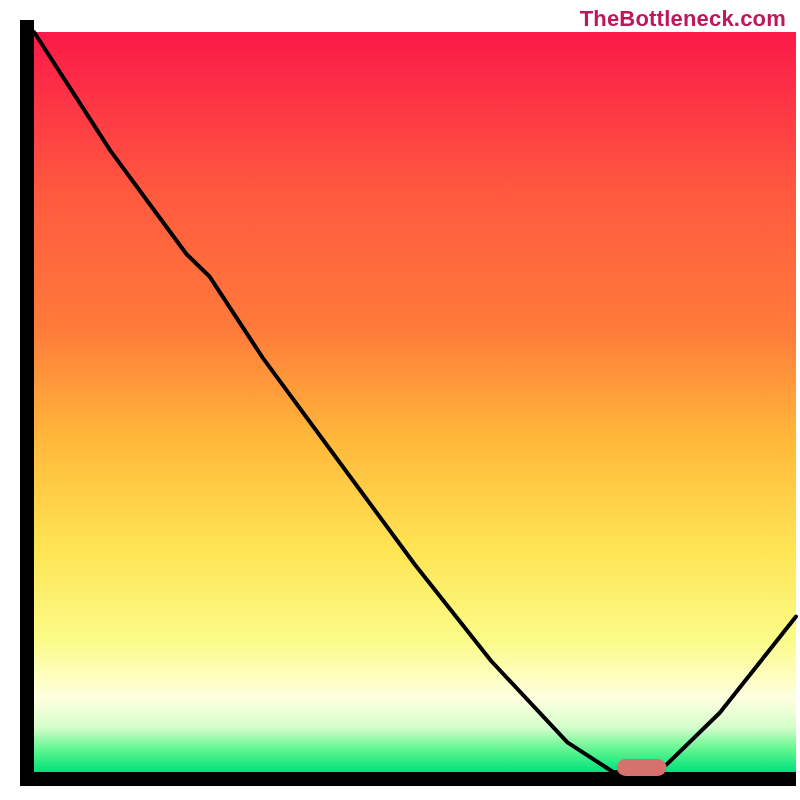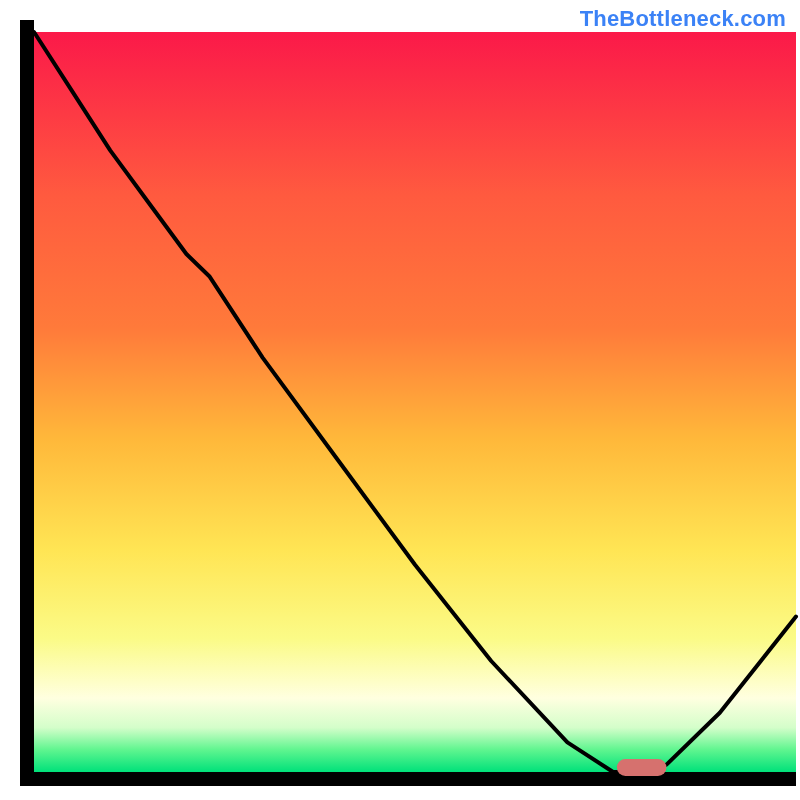--- a/index.html
+++ b/index.html
@@ -15,21 +15,21 @@
     position: relative;
     width: 800px;
     height: 800px;
   }
   .attribution {
     position: absolute;
     top: 6px;
     right: 14px;
     font-size: 22px;
     font-weight: 600;
-    color: #3b82f6;
+    color: #be185d;
     letter-spacing: 0.2px;
     z-index: 10;
   }
   svg.plot {
     position: absolute;
     left: 0;
     top: 0;
     width: 800px;
     height: 800px;
     display: block;

